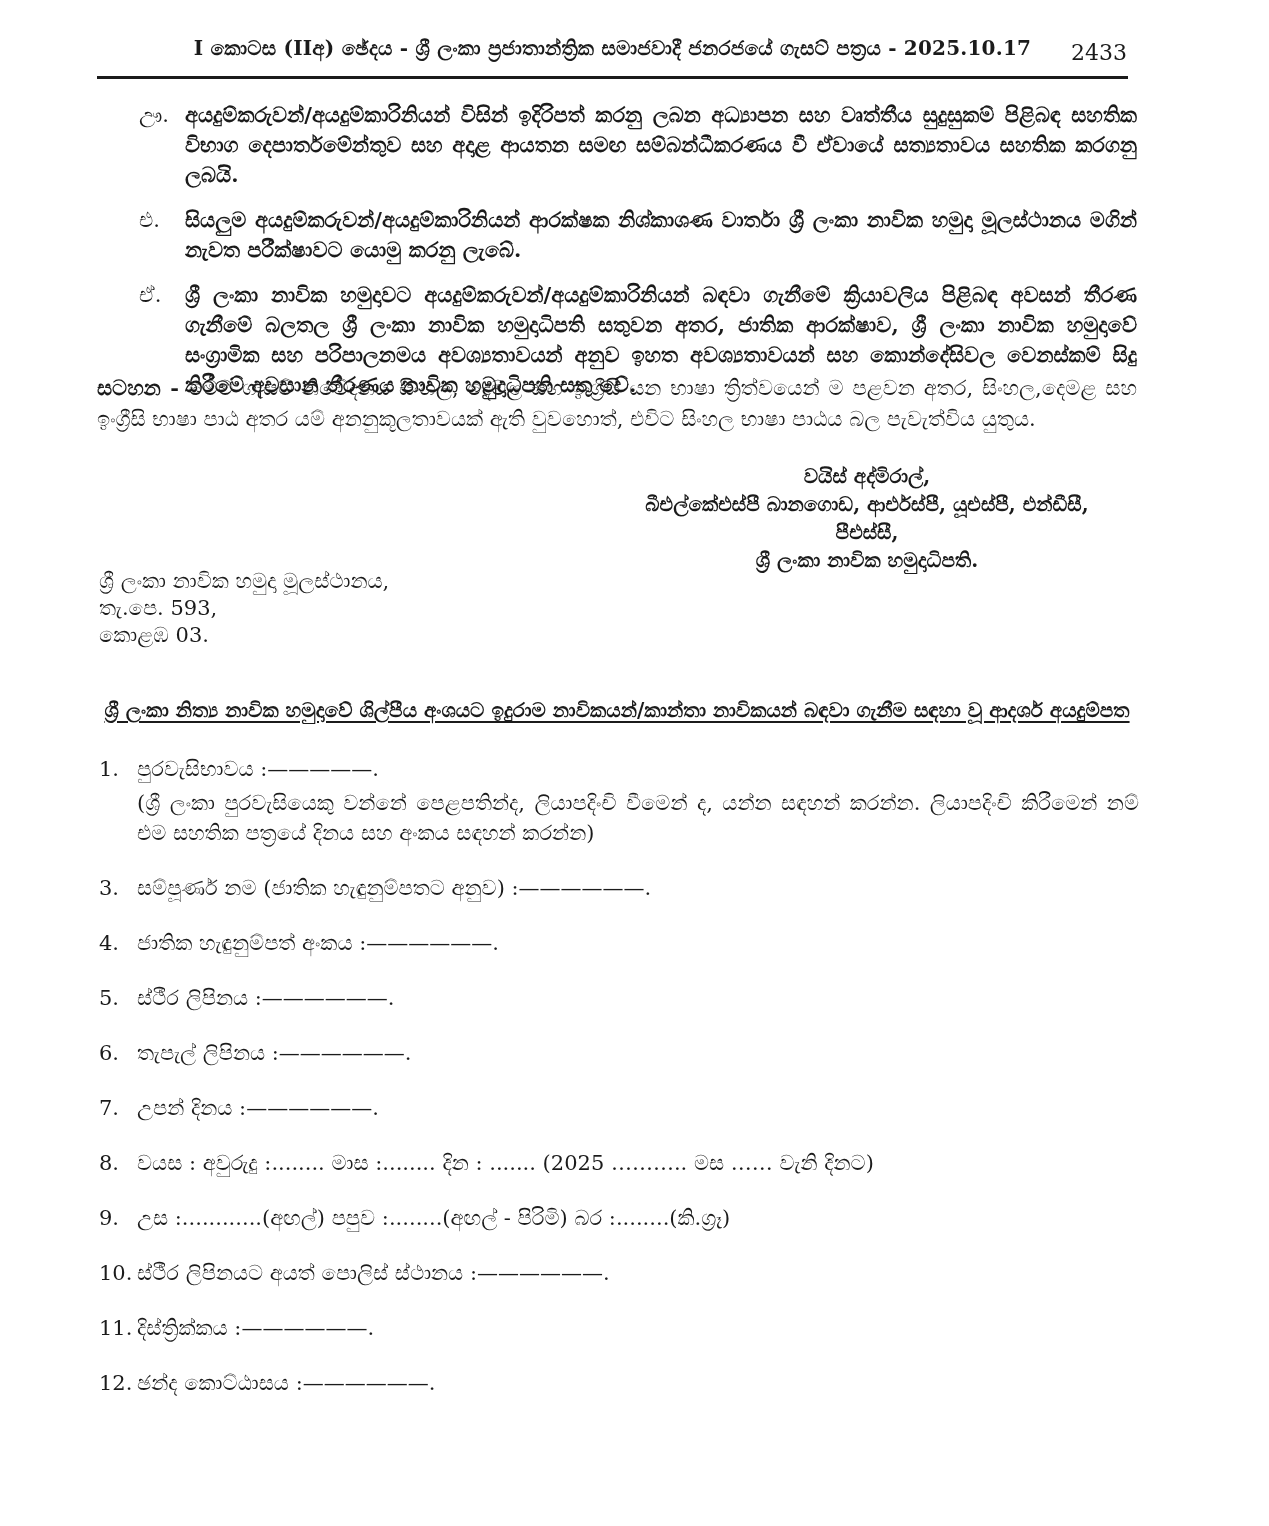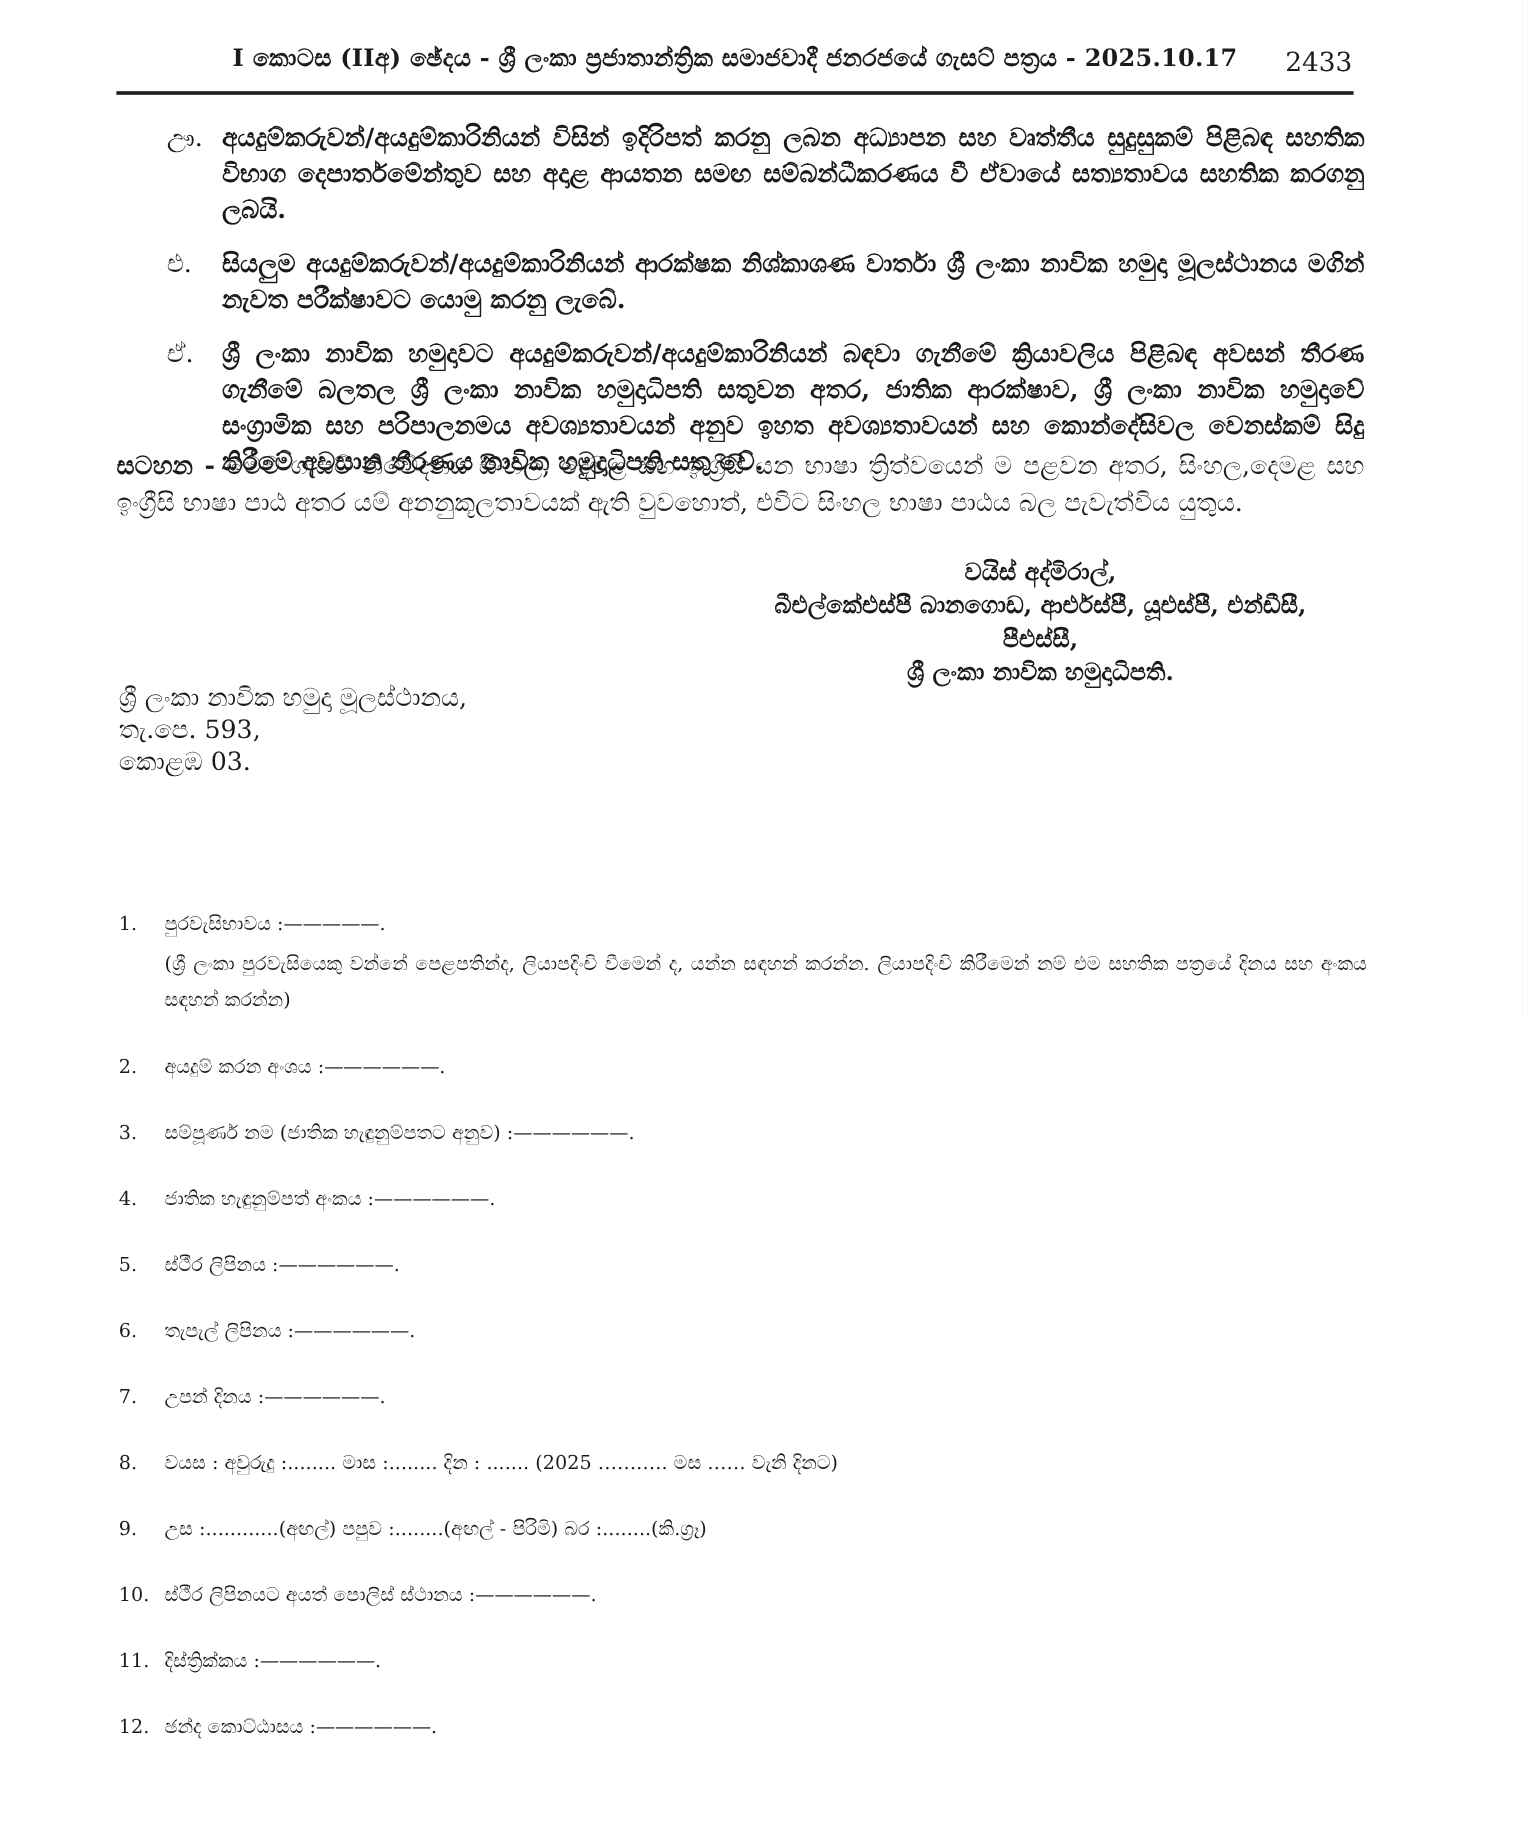--- a/index.html
+++ b/index.html
@@ -53,21 +53,21 @@
   
   .form-title{
     position:absolute;top:698px;left:97px;width:1040px;
     text-align:center;font-weight:bold;font-size:20px;
     text-decoration:underline;
     text-underline-offset:4px;
   }
   
   .form-items{
     position:absolute;top:755px;left:99px;width:1040px;
-    font-size:16px;line-height:29px;
+    font-size:21px;line-height:29px;
   }
   .form-item{margin-bottom:26px;}
   .form-item .num{display:inline-block;width:38px;}
   .item-note{
     margin:4px 0 22px 38px;
     text-align:justify;line-height:30px;
   }
 </style>
 </head>
 <body>
@@ -104,31 +104,29 @@
       <div>ශ්‍රී ලංකා නාවික හමුදාධිපති.</div>
     </div>
   </div>
 
   <div class="address">
     <div>ශ්‍රී ලංකා නාවික හමුදා මූලස්ථානය,</div>
     <div>තැ.පෙ. 593,</div>
     <div>කොළඹ 03.</div>
   </div>
 
+  <div class="form-title">ශ්‍රී ලංකා නිත්‍ය නාවික හමුදාවේ ශිල්පීය අංශයට ඉදුරාම නාවිකයන්/කාන්තා නාවිකයන් බඳවා ගැනීම සඳහා වූ ආදර්ශ අයදුම්පත</div>
 
   <div class="form-items">
 
     <div class="form-item">
       <span class="num">1.</span><span>පුරවැසිභාවය  :—————.</span>
       <div class="item-note">(ශ්‍රී ලංකා පුරවැසියෙකු වන්නේ පෙළපතින්ද, ලියාපදිංචි වීමෙන් ද, යන්න සඳහන් කරන්න. ලියාපදිංචි කිරීමෙන් නම් එම සහතික පත්‍රයේ දිනය සහ අංකය සඳහන් කරන්න)</div>
     </div>
 
-    <div class="form-item">
-      <span class="num">2.</span><span>අයදුම් කරන අංශය  :——————.</span>
-    </div>
 
     <div class="form-item">
       <span class="num">3.</span><span>සම්පූර්ණ නම (ජාතික හැඳුනුම්පතට අනුව) :——————.</span>
     </div>
 
     <div class="form-item">
       <span class="num">4.</span><span>ජාතික හැඳුනුම්පත් අංකය :——————.</span>
     </div>
 
     <div class="form-item">

